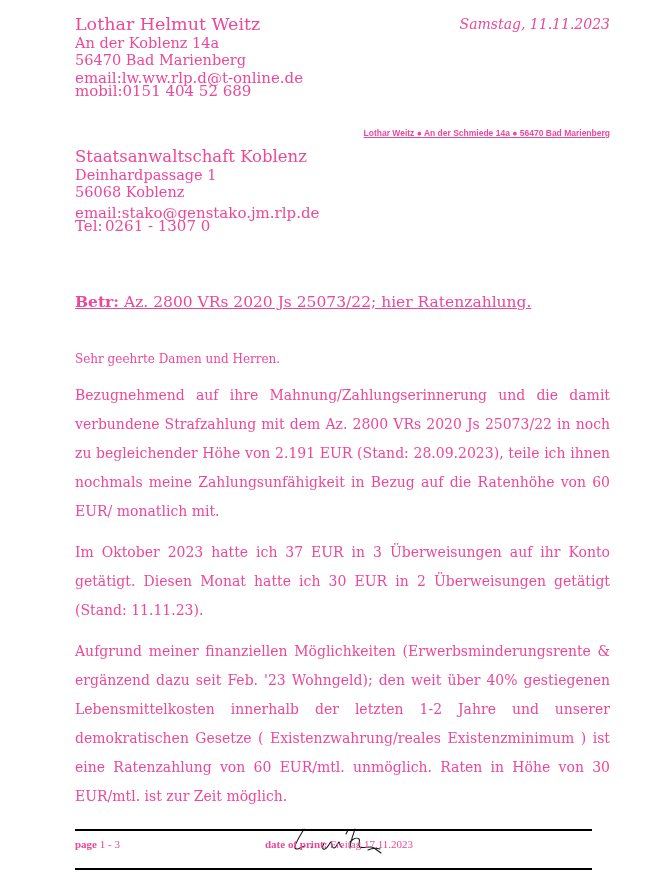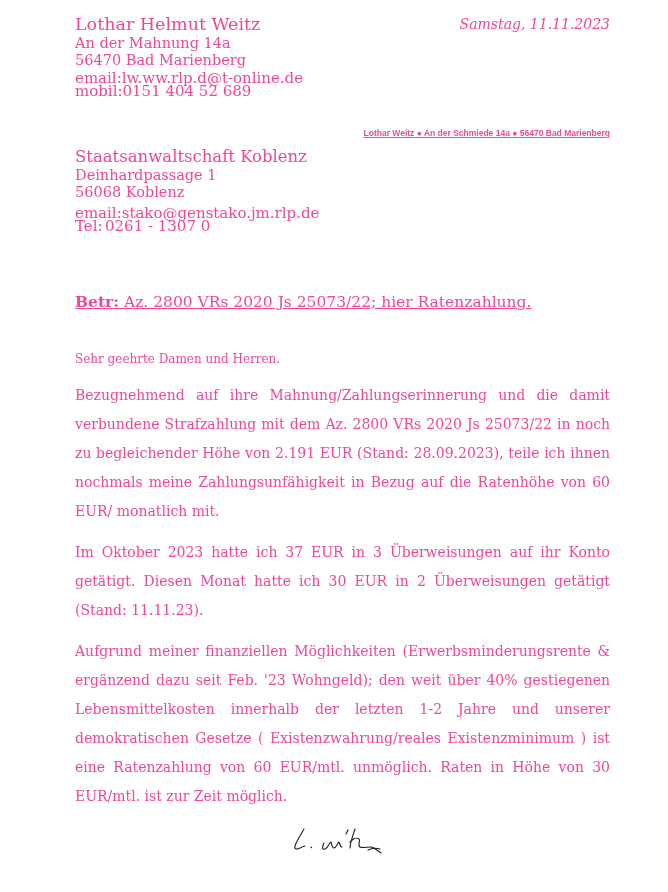--- a/index.html
+++ b/index.html
@@ -61,21 +61,21 @@
 </style>
 </head>
 <body>
 
 <div class="page">
   <div class="content">
 
     <div class="header-row">
       <div>
         <div class="sender-name">Lothar Helmut Weitz</div>
-        <div class="addr-line">An der Mahnung 14a</div>
+        <div class="addr-line">An der Koblenz 14a</div>
         <div class="addr-line">56470 Bad Marienberg</div>
         <div class="contact-block">
           <div class="contact-line"><span class="contact-label">email:</span><span>lw.ww.rlp.d@t-online.de</span></div>
           <div class="contact-line"><span class="contact-label">mobil:</span><span>0151 404 52 689</span></div>
         </div>
       </div>
       <div class="date-text">Samstag, 11.11.2023</div>
     </div>
 
     <div class="return-line"><span>Lothar Weitz ● An der Schmiede 14a ● 56470 Bad Marienberg</span></div>
@@ -105,13 +105,21 @@
           <path d="M31,26 l0.6,0.6"></path>
           <path d="M44,22 C42,26 42,29 45,28 C48,27 49,22 51,21 C52,24 52,27 54,27 C56,27 57,23 59,21 C60,23 60,26 62,26"></path>
           <path d="M66,13 l2,-4"></path>
           <path d="M75,8 C73,14 70,22 70,27 M70,21 C73,18 77,16 79,18 C81,20 77,24 80,26 C84,28 90,24 94,27 L101,32"></path>
           <path d="M88,29 C92,27 97,27 100,28"></path>
         </g>
       </svg>
     </div>
   </div>
 
+  <div class="footer">
+    <div class="rule"></div>
+    <div class="footer-row">
+      <span><span class="b">page</span> <span>1 - 3</span></span>
+      <span class="footer-print"><span class="b">date of print:</span> <span>Freitag 17.11.2023</span></span>
+    </div>
+    <div class="rule"></div>
+  </div>
 </div>
 
 </body></html>

